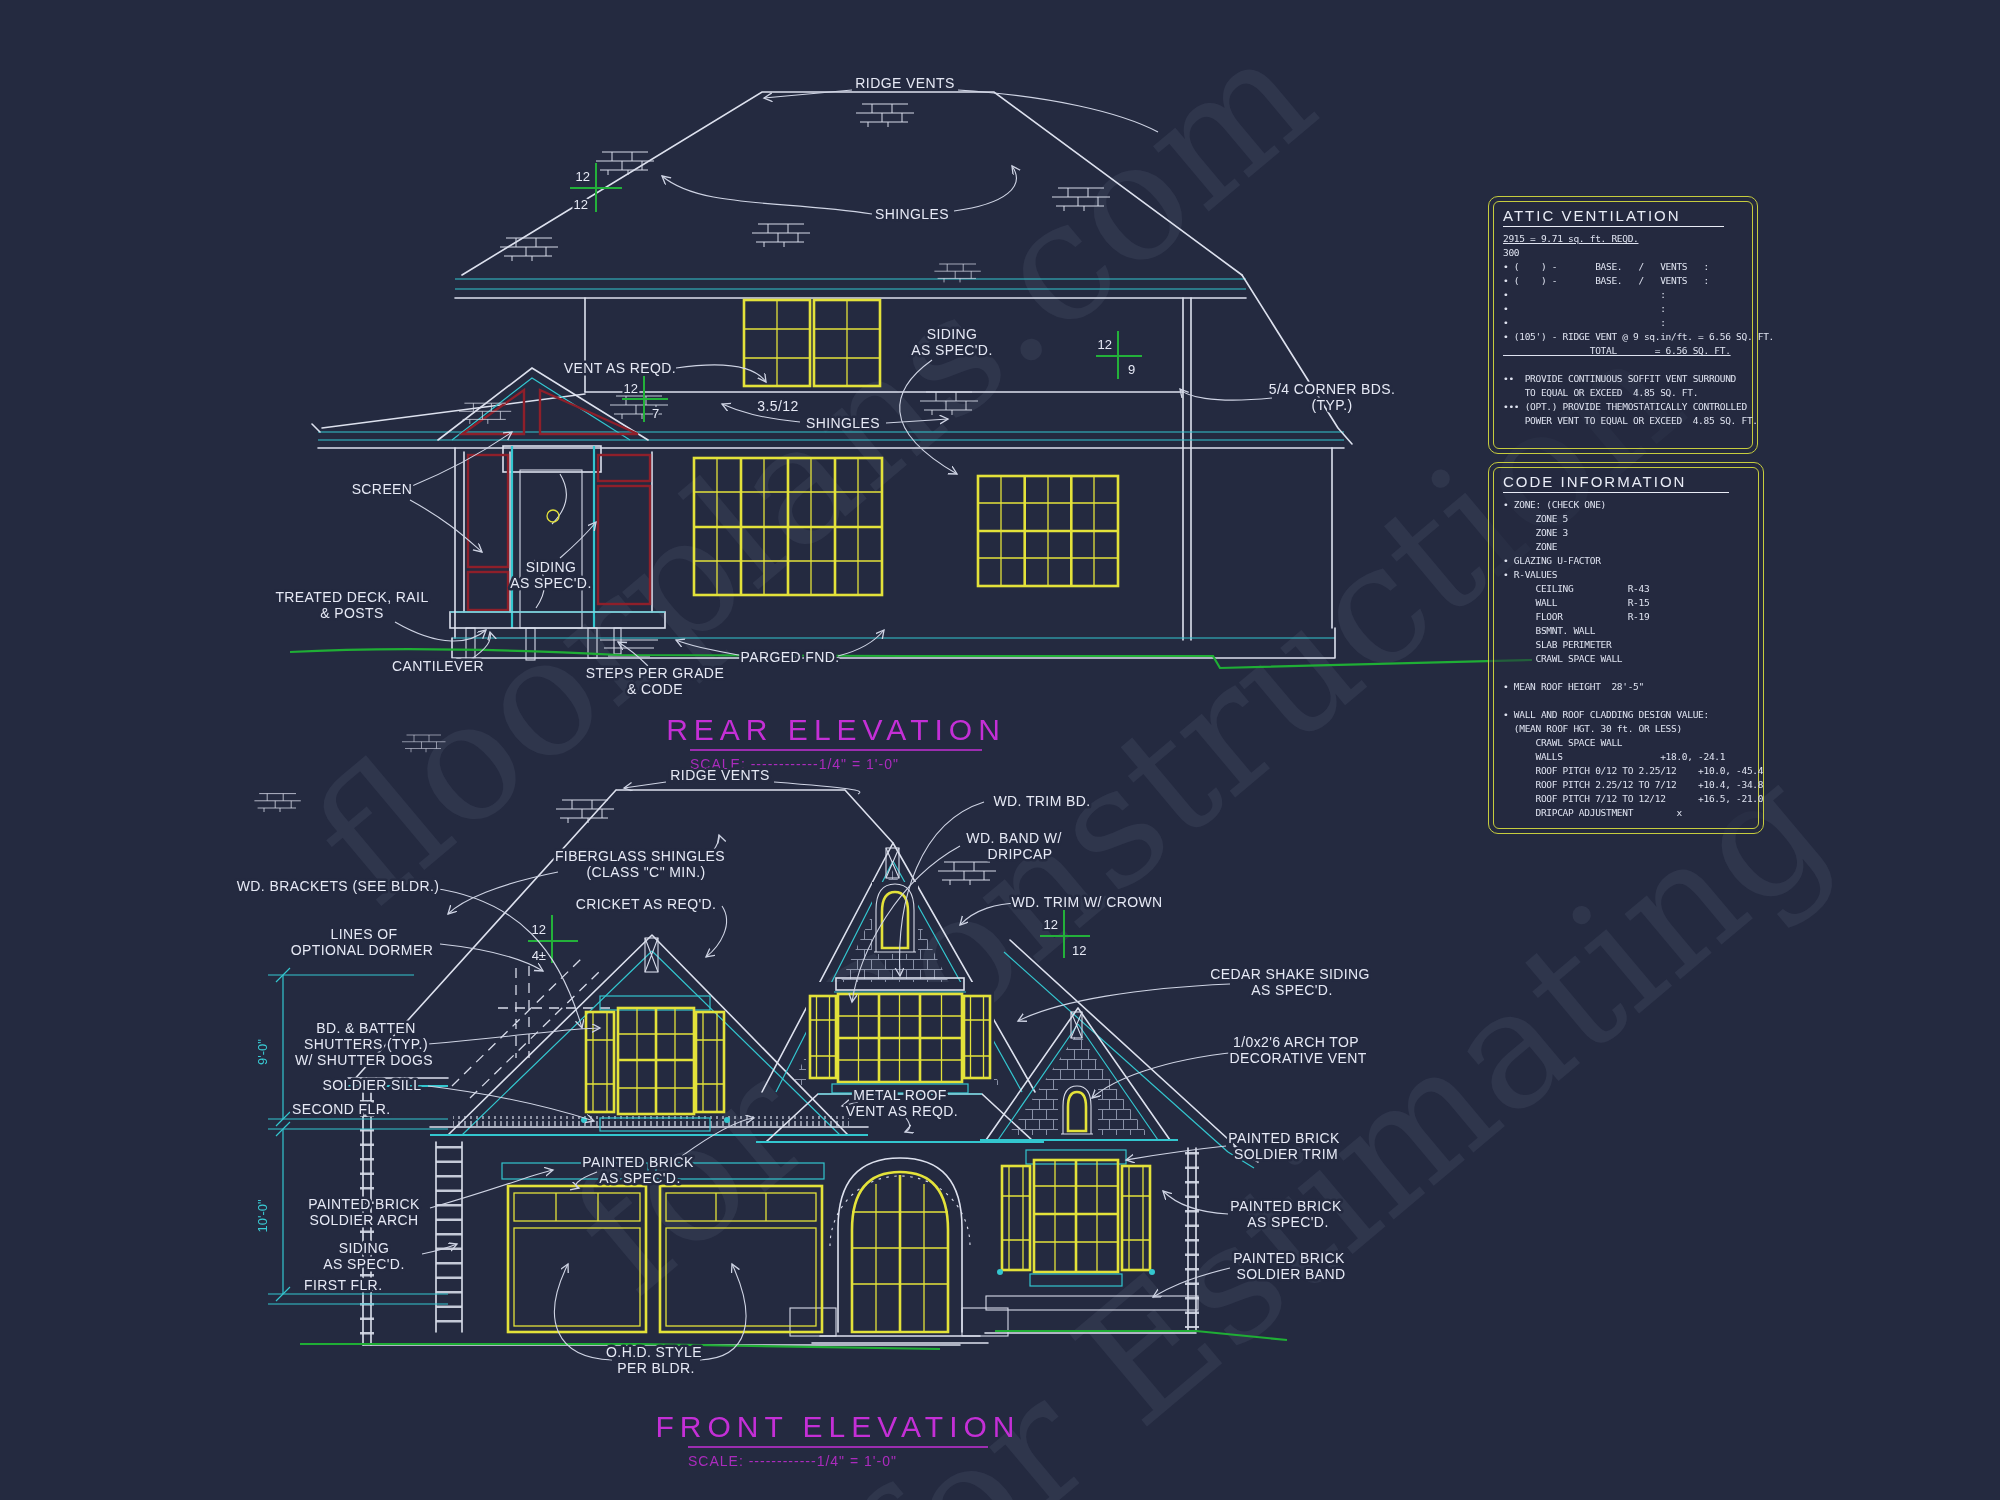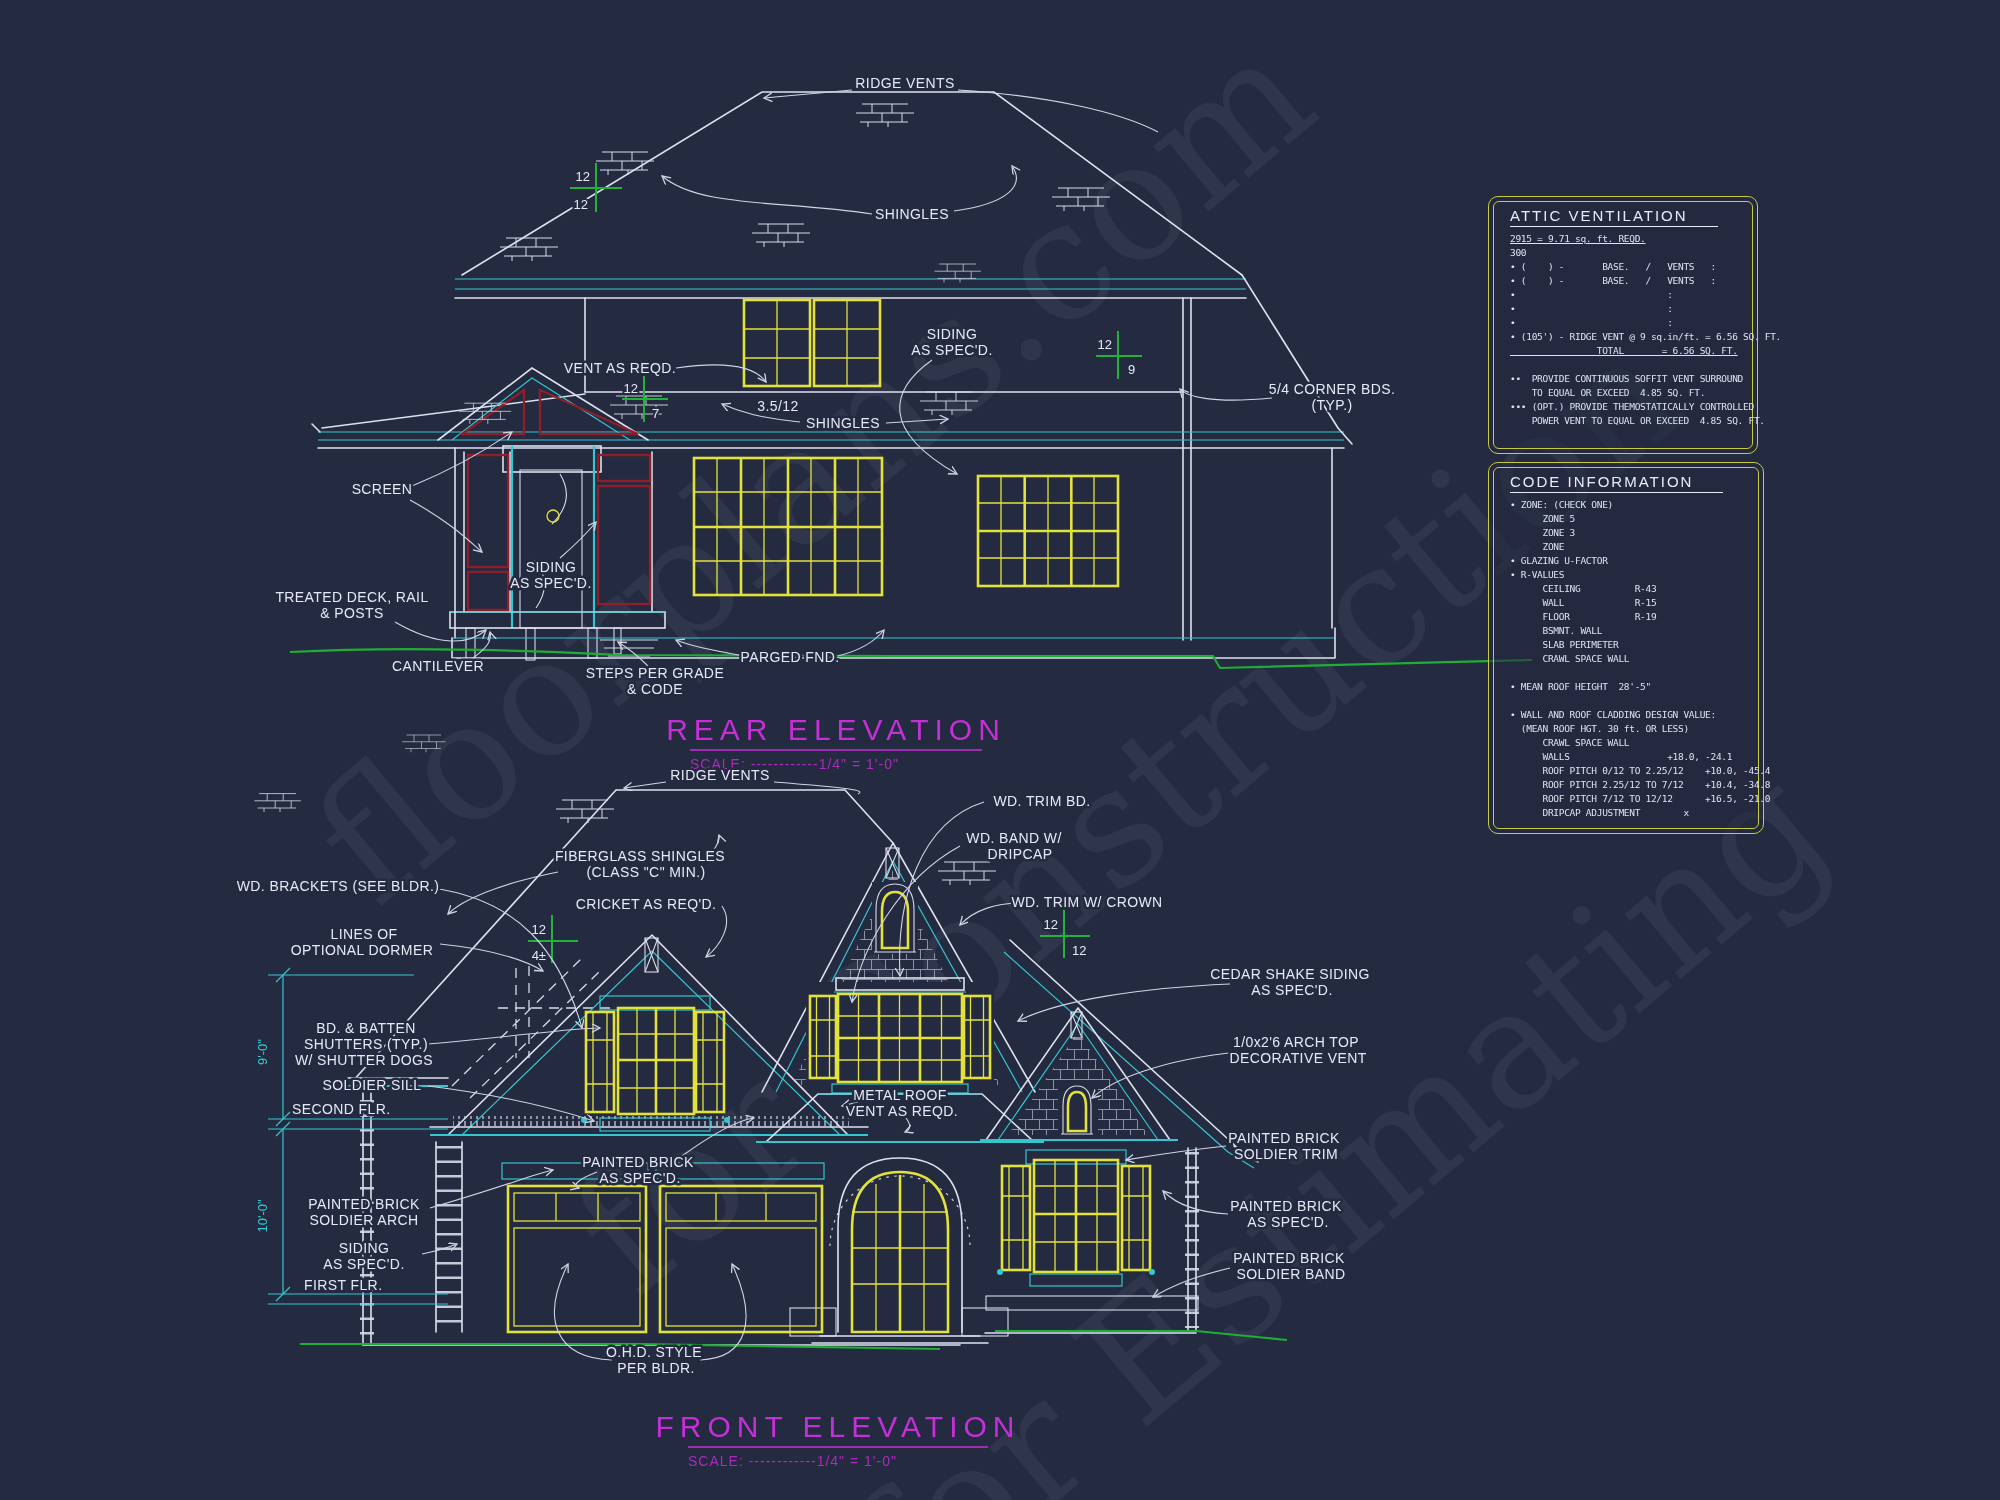--- a/index.html
+++ b/index.html
@@ -20,21 +20,21 @@
   .dash{stroke-dasharray:10 7;stroke-width:1.3;}
   .lad{stroke:#d7dbe9;fill:none;stroke-dasharray:2.5 12;opacity:.9;}
   text.lbl{fill:#e6e9f5;font:14px "Liberation Sans",sans-serif;letter-spacing:.4px;
            paint-order:stroke;stroke:#242a40;stroke-width:5px;stroke-linejoin:round;}
   text.num{fill:#e6e9f5;font:13px "Liberation Sans",sans-serif;paint-order:stroke;stroke:#242a40;stroke-width:4px;}
   text.dimt{fill:#39cbd4;font:13px "Liberation Sans",sans-serif;}
   text.title{fill:#c42fd6;font:30px "Liberation Sans",sans-serif;letter-spacing:6px;}
   text.scale{fill:#ab2bbd;font:14px "Liberation Sans",sans-serif;letter-spacing:1px;}
   
   .panel{position:absolute;border:1.6px solid #c6cc3e;border-radius:10px;padding:4px;background:rgba(36,42,64,.6);}
-  .panel-inner{border:1.2px solid #c6cc3e;border-radius:6px;height:100%;box-sizing:border-box;padding:5px 16px;}
+  .panel-inner{border:1.2px solid #c6cc3e;border-radius:6px;height:100%;box-sizing:border-box;padding:5px 9px;}
   .ptitle{color:#e9ecf6;font:15px "Liberation Sans",sans-serif;letter-spacing:2px;
           border-bottom:1.3px solid #e9ecf6;display:inline-block;padding-bottom:2px;margin-bottom:5px;width:92%;}
   .pl{white-space:pre;color:#dfe3f0;font:9.5px "DejaVu Sans Mono",monospace;letter-spacing:-.3px;line-height:14px;height:14px;}
   .pl.u{text-decoration:underline;}
   
   .wm{position:absolute;color:rgba(198,208,242,0.07);font-family:"DejaVu Serif",serif;
       font-size:165px;white-space:nowrap;transform-origin:left center;transform:rotate(-40deg);pointer-events:none;}
 </style>
 </head>
 <body>

